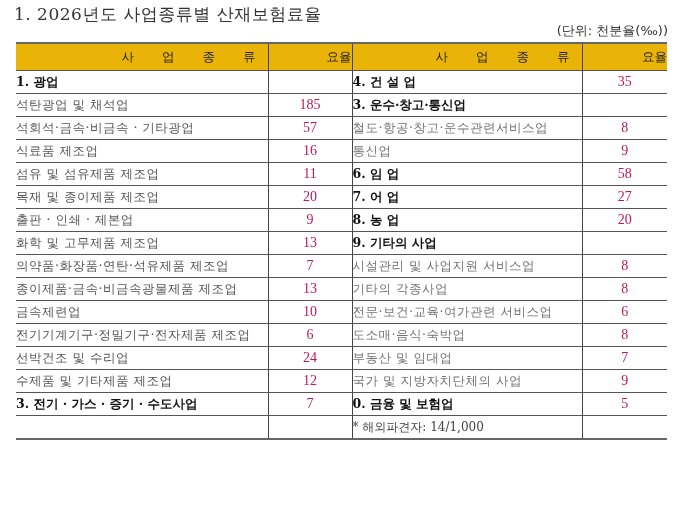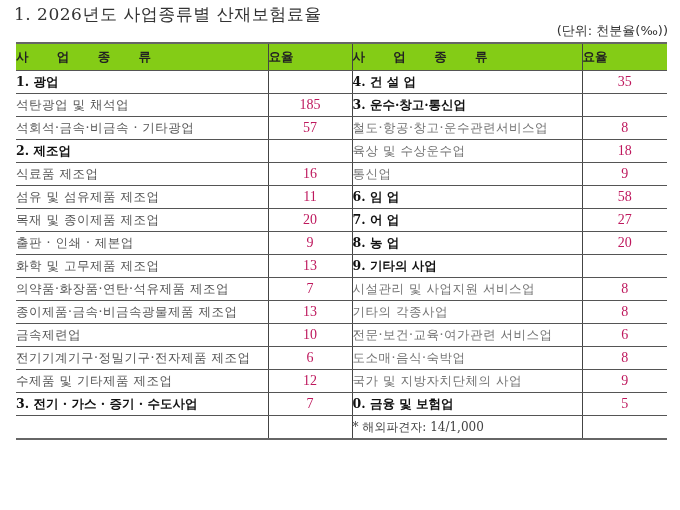--- a/index.html
+++ b/index.html
@@ -8,21 +8,21 @@
     .title { position:absolute; left:14px; top:3px; font-size:17px; color:#333; letter-spacing:0.5px; }
     .unit { position:absolute; right:12px; top:22px; font-size:13px; color:#333;
             font-family:"DejaVu Sans", "Liberation Sans", sans-serif; }
     table.rates { position:absolute; left:16px; top:42px; width:651px; border-collapse:collapse;
                   table-layout:fixed; font-size:12.5px; }
     table.rates col.c1 { width:252px; }
     table.rates col.c2 { width:84px; }
     table.rates col.c3 { width:230px; }
     table.rates col.c4 { width:85px; }
     table.rates th, table.rates td { height:22px; padding:0; border-top:1.5px solid #555; border-bottom:1.5px solid #555; vertical-align:middle; }
-    table.rates thead th { height:26px; background:#84cc16; border-top:2px solid #666; font-weight:bold; font-size:12.5px; text-align:left; }
+    table.rates thead th { height:26px; background:#eab308; border-top:2px solid #666; font-weight:normal; font-size:12.5px; text-align:right; }
     table.rates thead th.name-h { letter-spacing:12px; }
     .vsep { border-right:1.5px solid #444; }
     td.num { text-align:center; font-family:"Liberation Serif", serif; font-size:14px; color:#be185d; }
     td.cat { font-weight:bold; padding-left:4px; color:#111;margin-left:8px; }
     td.sub { padding-left:16px; color:#555; letter-spacing:0.5px; }
     td.cat3 { font-weight:bold; padding-left:3px; color:#111; }
     td.sub3 { padding-left:14px; color:#737373; letter-spacing:0.5px; }
     td.note { padding-left:14px; color:#444; font-size:12px; }
     tr:last-child td { border-bottom:2px solid #666; }
   </style>
@@ -58,26 +58,20 @@
         <td class="sub vsep">석탄광업 및 채석업</td>
         <td class="num vsep">185</td>
         <td class="cat3 vsep">3. 운수·창고·통신업</td>
         <td class="num"></td>
       </tr>
       <tr>
         <td class="sub vsep">석회석·금속·비금속 · 기타광업</td>
         <td class="num vsep">57</td>
         <td class="sub3 vsep">철도·항공·창고·운수관련서비스업</td>
         <td class="num">8</td>
-      </tr>
-      <tr>
-        <td class="cat vsep">2. 제조업</td>
-        <td class="num vsep"></td>
-        <td class="sub3 vsep">육상 및 수상운수업</td>
-        <td class="num">18</td>
       </tr>
       <tr>
         <td class="sub vsep">식료품 제조업</td>
         <td class="num vsep">16</td>
         <td class="sub3 vsep">통신업</td>
         <td class="num">9</td>
       </tr>
       <tr>
         <td class="sub vsep">섬유 및 섬유제품 제조업</td>
         <td class="num vsep">11</td>
@@ -120,20 +114,26 @@
         <td class="sub3 vsep">전문·보건·교육·여가관련 서비스업</td>
         <td class="num">6</td>
       </tr>
       <tr>
         <td class="sub vsep">전기기계기구·정밀기구·전자제품 제조업</td>
         <td class="num vsep">6</td>
         <td class="sub3 vsep">도소매·음식·숙박업</td>
         <td class="num">8</td>
       </tr>
       <tr>
+        <td class="sub vsep">선박건조 및 수리업</td>
+        <td class="num vsep">24</td>
+        <td class="sub3 vsep">부동산 및 임대업</td>
+        <td class="num">7</td>
+      </tr>
+      <tr>
         <td class="sub vsep">수제품 및 기타제품 제조업</td>
         <td class="num vsep">12</td>
         <td class="sub3 vsep">국가 및 지방자치단체의 사업</td>
         <td class="num">9</td>
       </tr>
       <tr>
         <td class="cat vsep">3. 전기 · 가스 · 증기 · 수도사업</td>
         <td class="num vsep">7</td>
         <td class="cat3 vsep">0. 금융 및 보험업</td>
         <td class="num">5</td>

